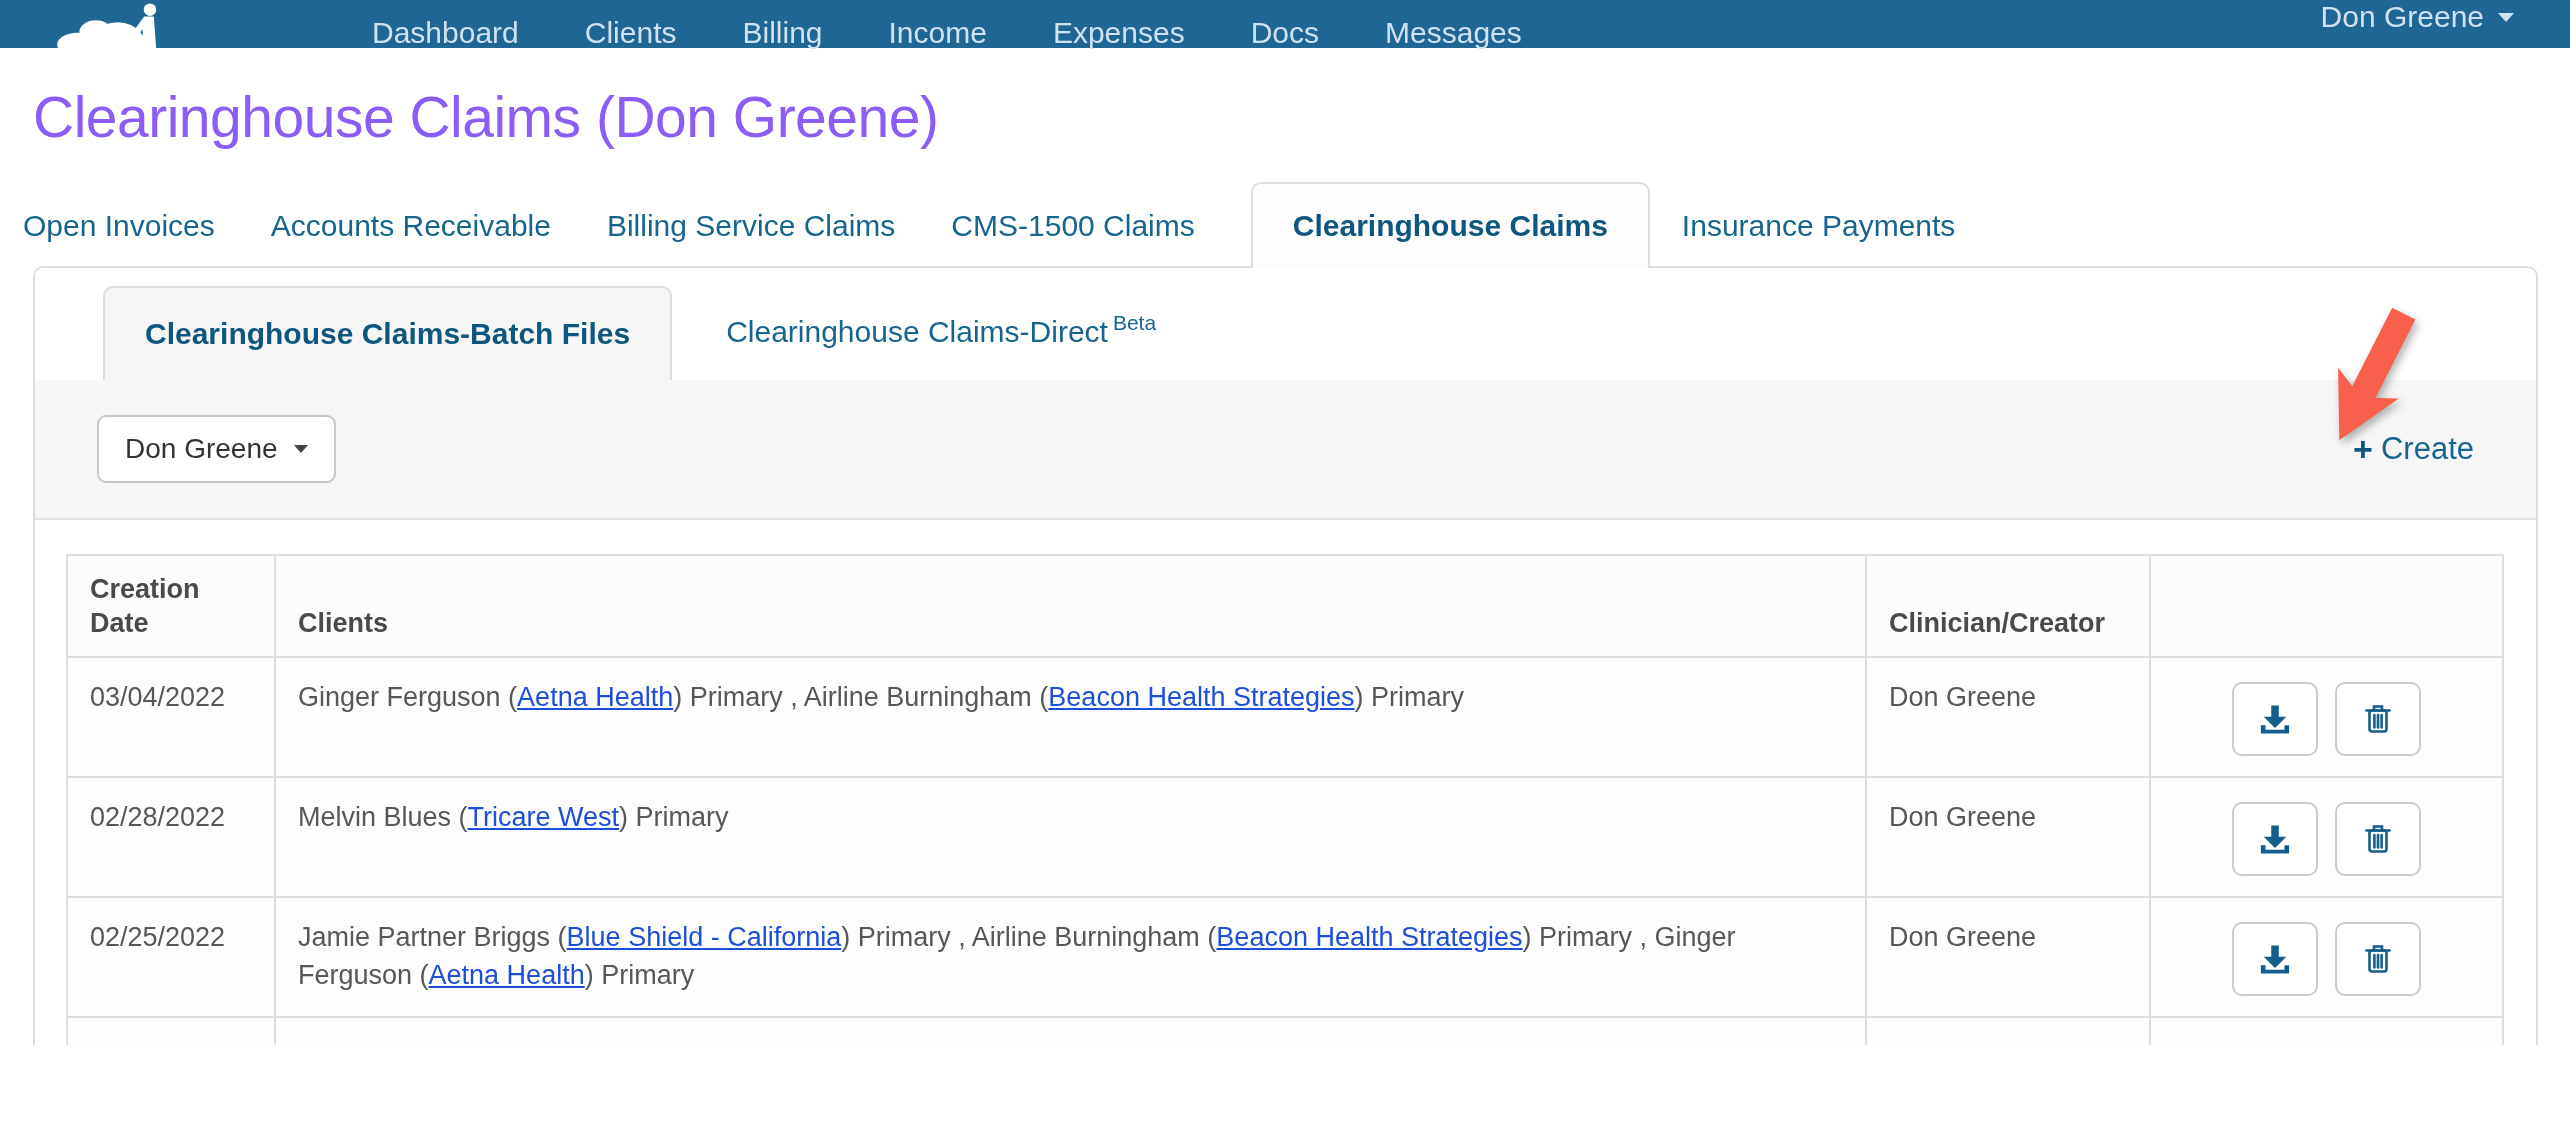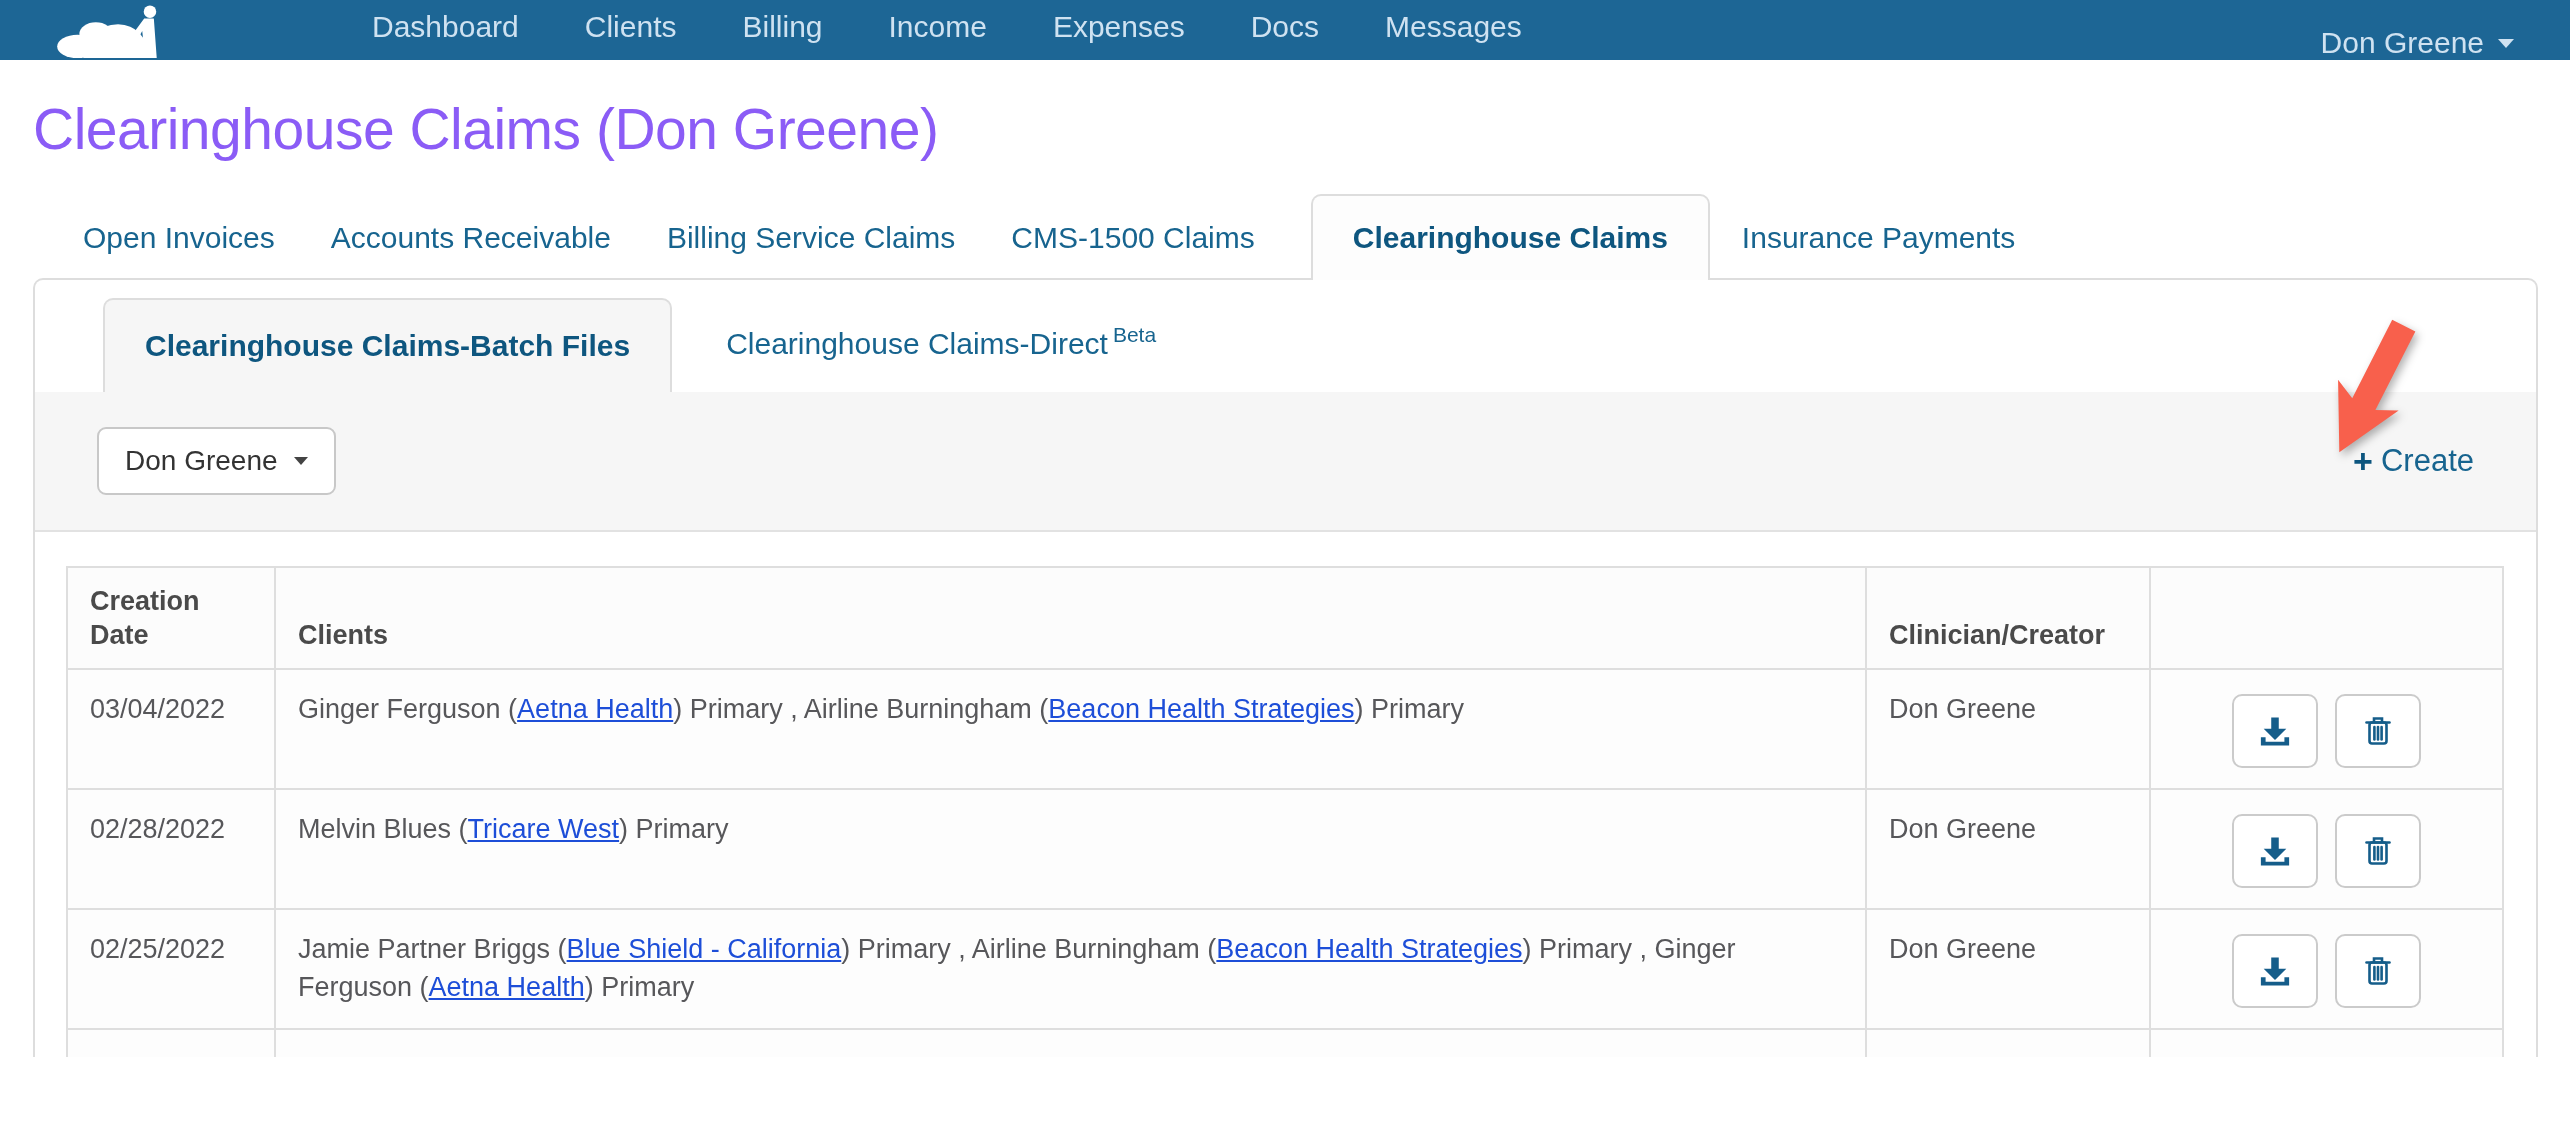--- a/index.html
+++ b/index.html
@@ -4,22 +4,22 @@
 <style>
   * { box-sizing: border-box; margin: 0; padding: 0; }
   html, body { width: 2570px; height: 1140px; overflow: hidden; }
   body {
     font-family: "Liberation Sans", sans-serif;
     background: #ffffff;
     color: #57575a;
   }
   
   .navbar {
-    height: 60px; background: #1d6695;
-    display: flex; align-items: flex-end;
+    height: 48px; background: #1d6695;
+    display: flex; align-items: flex-start;
   }
   .logo { margin-left: 54px; width: 132px; height: 58px; display: flex; align-items: center; }
   .main-nav { display: flex; gap: 66px; margin-left: 186px; }
   .nav-link {
     font-size: 30px; color: #cfe2f1; text-decoration: none; line-height: 66px;
   }
   .user-menu {
     margin-left: auto; margin-right: 56px; display: flex; align-items: center; gap: 14px;
     font-size: 30px; color: #cfe2f1; cursor: pointer;
   }
@@ -28,21 +28,21 @@
     border-left: 8px solid transparent; border-right: 8px solid transparent;
     border-top: 9px solid #cfe2f1;
   }
   .caret.dark { border-top-color: #444; border-left-width: 7px; border-right-width: 7px; border-top-width: 8px; }
   
   .page-title {
     margin: 36px 0 0 33px; font-size: 57px; font-weight: 300; color: #8b5cf6; letter-spacing: -0.5px;
   }
   
   .tabs {
-    display: flex; align-items: center; height: 84px; margin-top: 34px; padding-left: 83px;
+    display: flex; align-items: center; height: 84px; margin-top: 34px; padding-left: 23px;
     position: relative; z-index: 2; margin-bottom: -2px; font-size: 30px;
   }
   .tab-link { color: #17648f; text-decoration: none; margin-right: 56px; white-space: nowrap; }
   .tab-active {
     height: 86px; display: flex; align-items: center; padding: 0 40px; margin-right: 32px;
     border: 2px solid #dddddd; border-bottom: none; border-radius: 10px 10px 0 0;
     background: #fdfdfd; font-weight: bold; color: #0e567f; white-space: nowrap; align-self: flex-end;
   }
   
   .panel {

